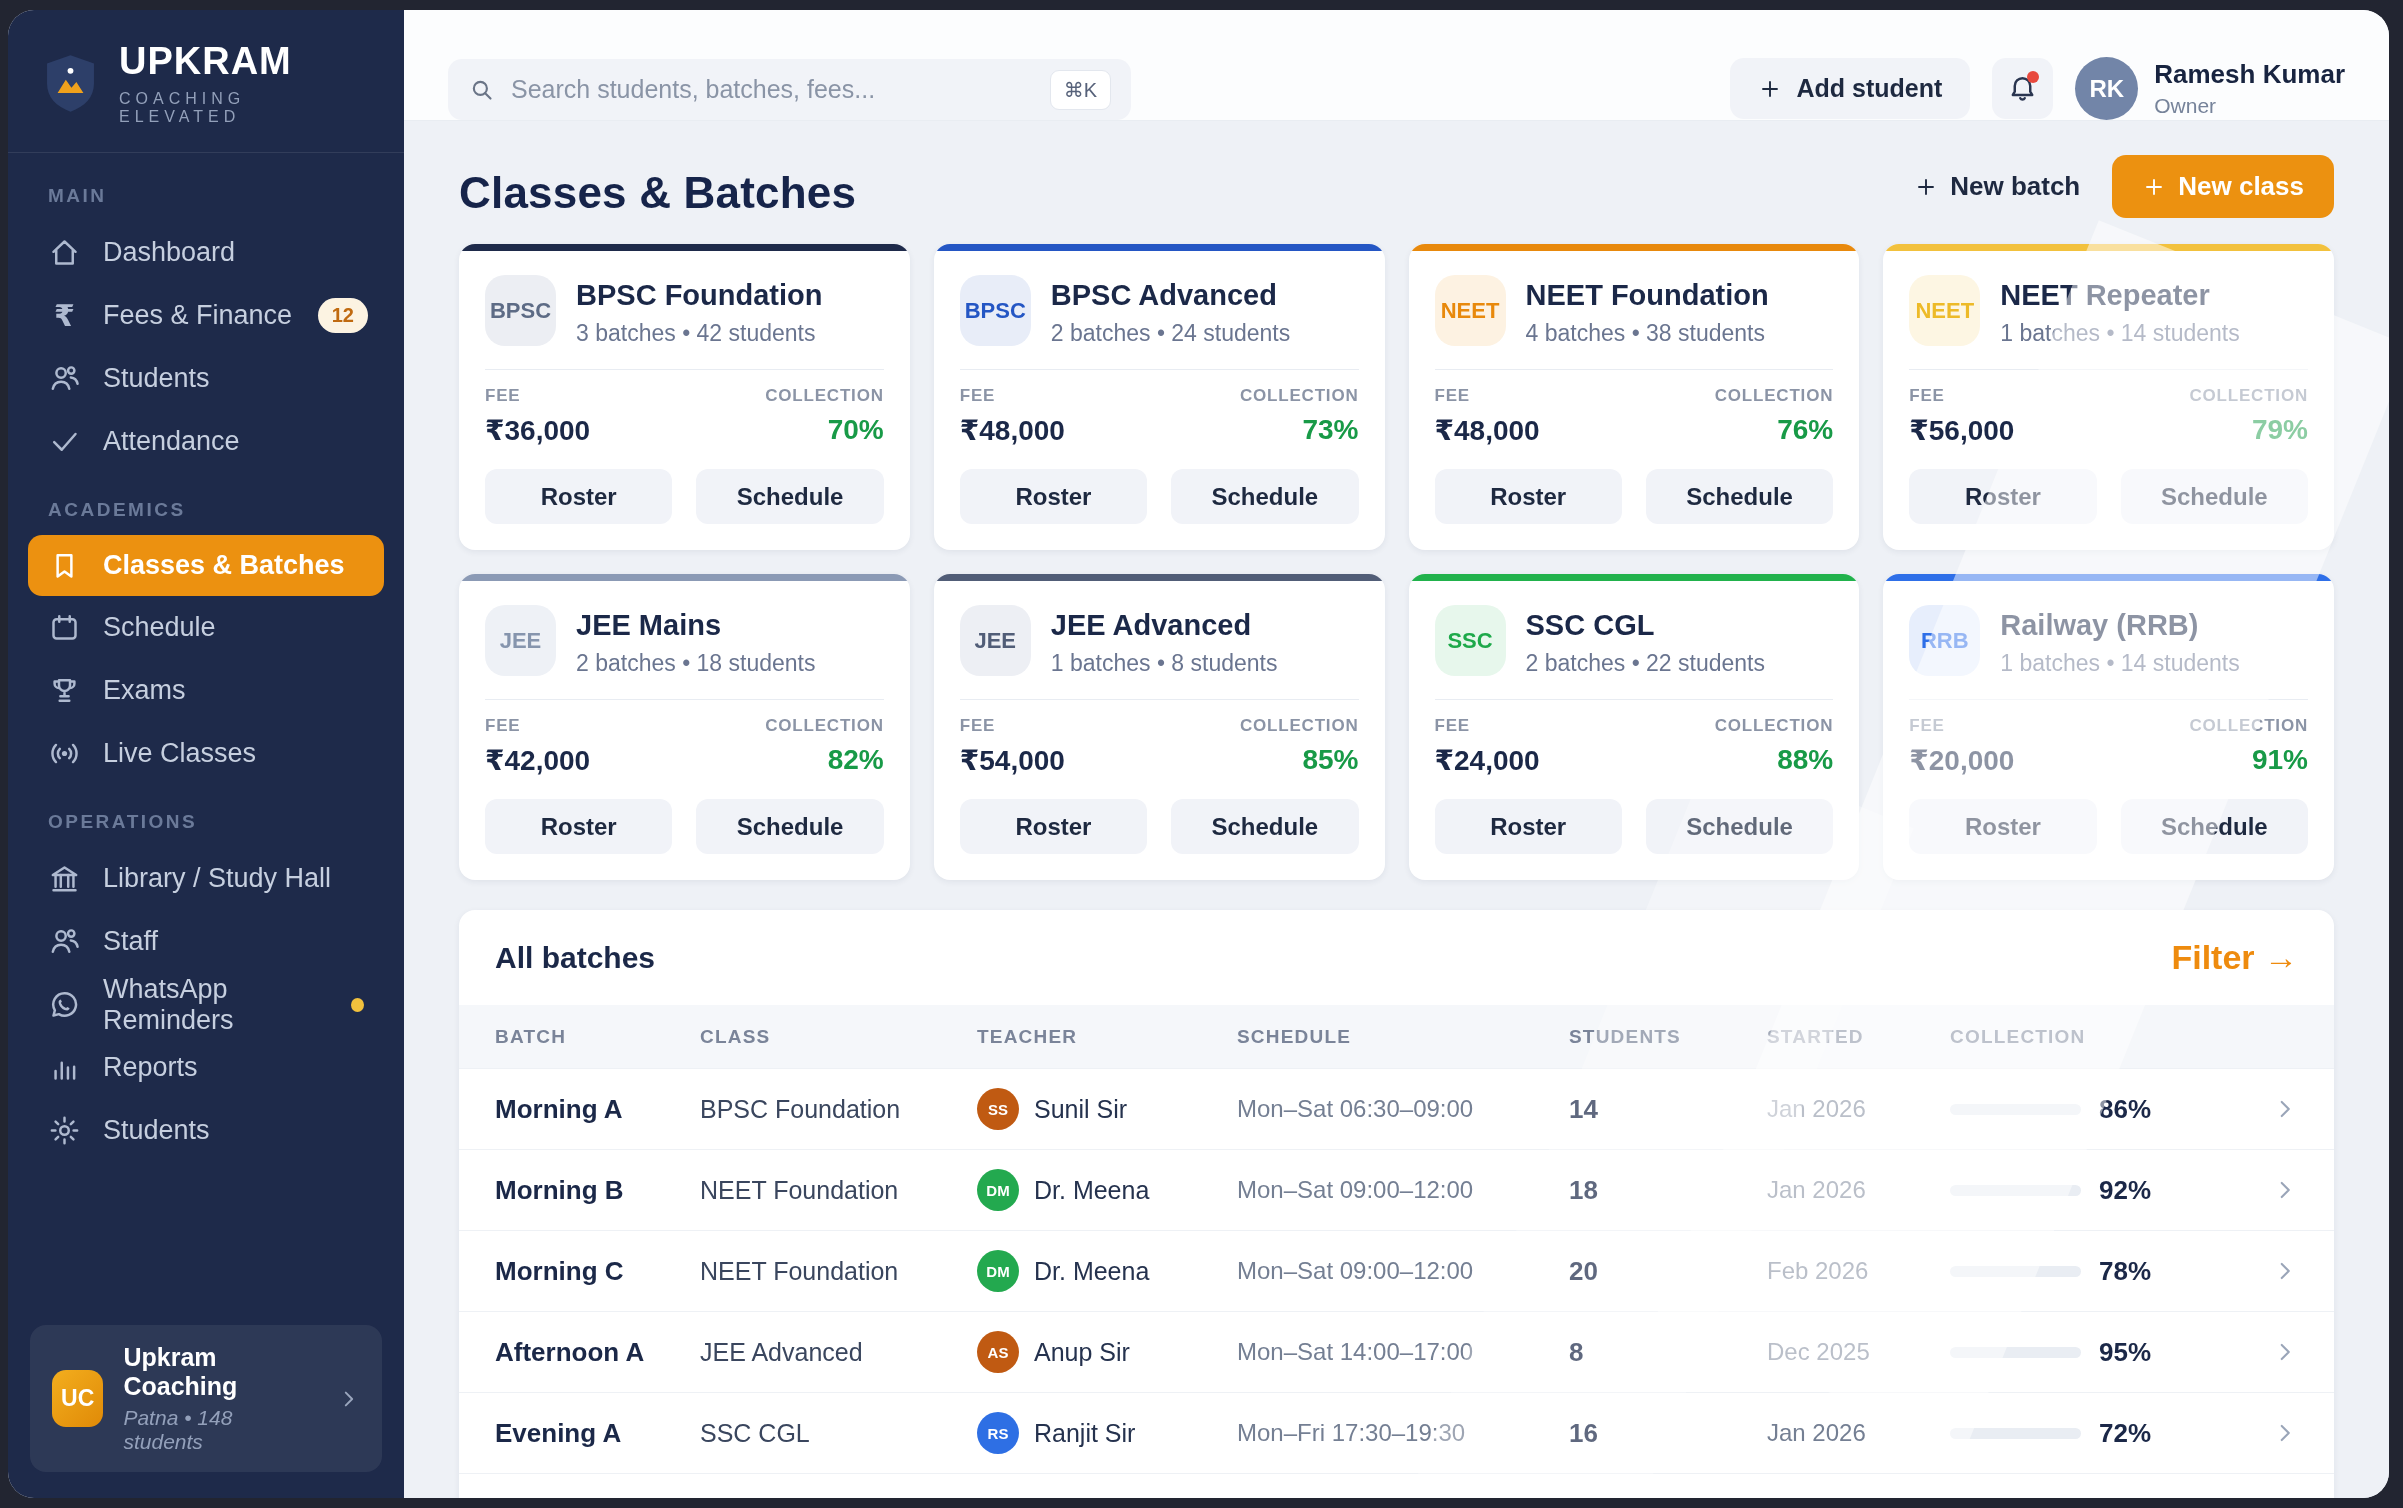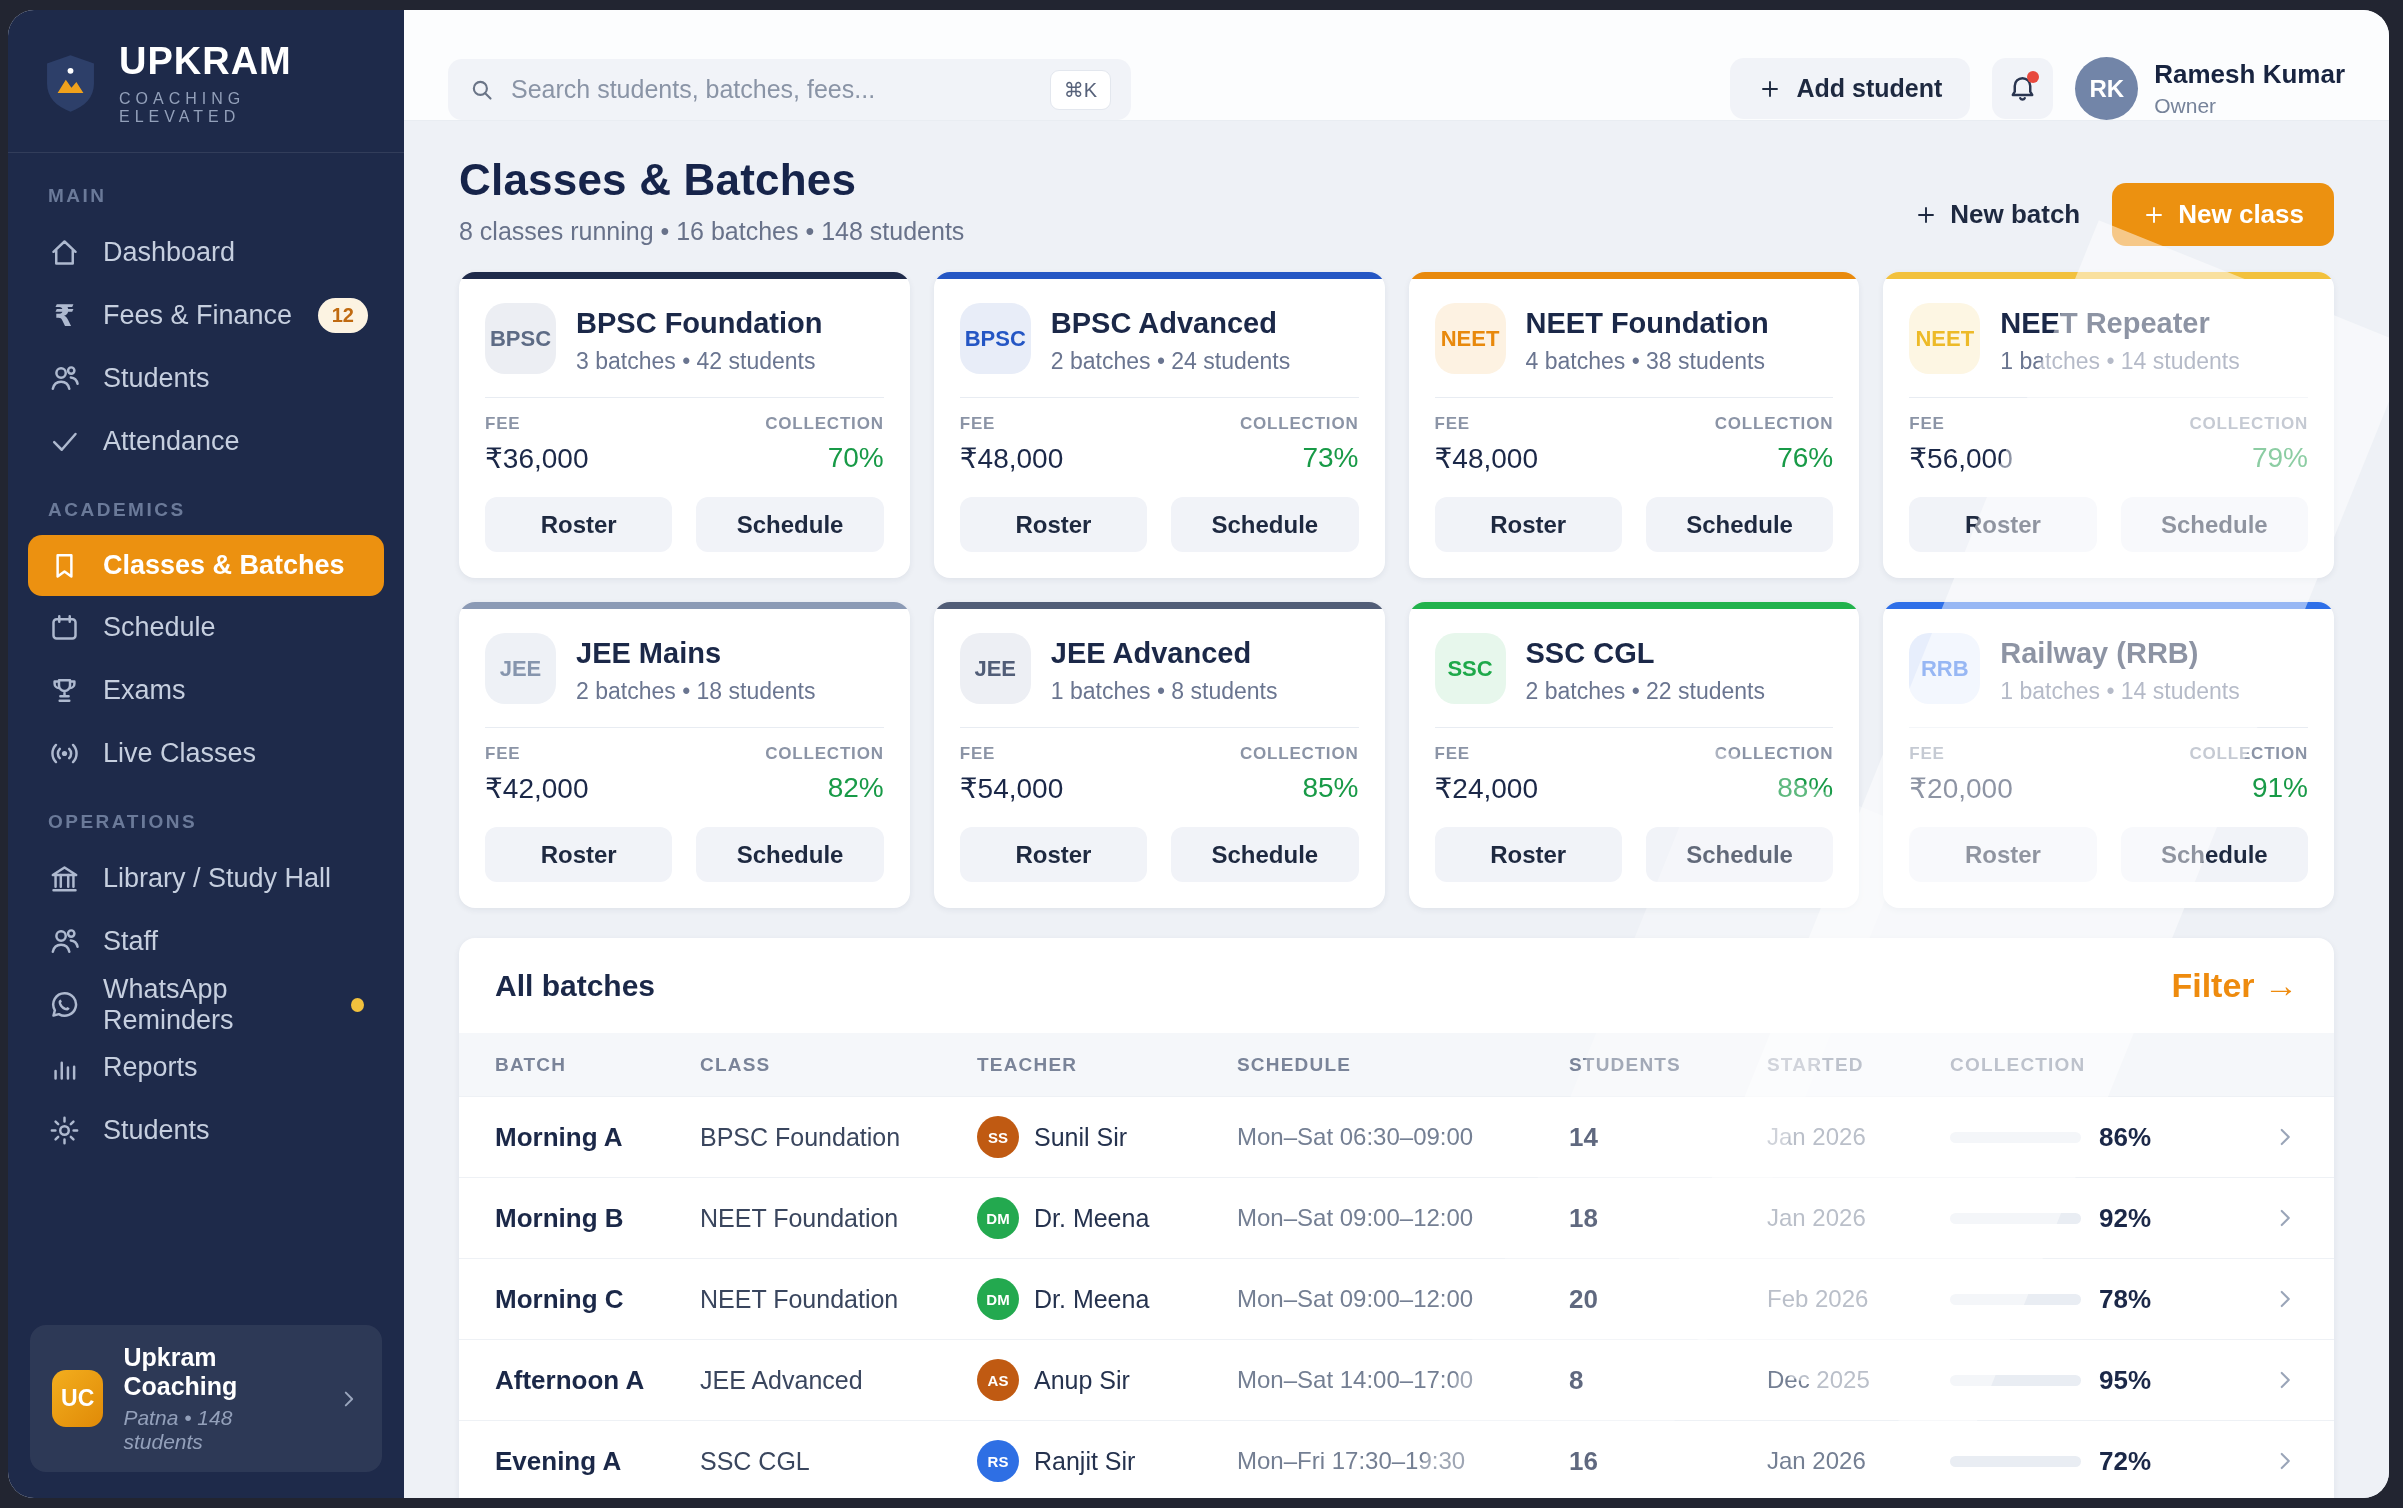--- a/index.html
+++ b/index.html
@@ -70,21 +70,21 @@
   .class-card { background:#fff; border-radius:16px; overflow:hidden; box-shadow:0 2px 6px rgba(24,36,74,.07); cursor:pointer; }
   .card-accent { height:7px; }
   .card-body { padding:24px 26px 26px; }
   .card-top { display:flex; align-items:flex-start; gap:20px; }
   .card-badge { width:71px; height:71px; border-radius:20px; display:flex; align-items:center; justify-content:center; font-size:22px; font-weight:800; flex:0 0 71px; }
   .card-title { font-size:29px; font-weight:800; color:#1b2848; margin-top:4px; }
   .card-meta { font-size:23px; color:#6a7590; margin-top:8px; }
   .card-divider { border-top:1px solid #e8ecf2; margin:22px 0 16px; }
   .fee-row { display:flex; justify-content:space-between; align-items:flex-start; }
   .stat-label { font-size:17px; font-weight:600; letter-spacing:0.8px; color:#8b94a6; }
-  .stat-value { font-size:28px; font-weight:400; color:#1b2848; margin-top:8px; }
+  .stat-value { font-size:28px; font-weight:700; color:#1b2848; margin-top:8px; }
   .stat-right { text-align:right; }
   .stat-pct { color:#189a47; }
   .card-btns { display:grid; grid-template-columns:1fr 1fr; gap:24px; margin-top:22px; }
   .card-btn { height:55px; border:none; border-radius:12px; background:#f1f3f8; font-size:24px; font-weight:600; color:#1e2940; cursor:pointer; font-family:inherit; }
 
   
   .batches-panel { margin-top:30px; background:#fff; border-radius:16px; box-shadow:0 2px 6px rgba(24,36,74,.07); overflow:hidden; }
   .panel-head { display:flex; align-items:center; justify-content:space-between; padding:28px 36px; }
   .panel-title { font-size:30px; font-weight:800; color:#1b2848; }
   .filter-link { font-size:34px; font-weight:700; color:#ee8b0e; background:none; border:none; cursor:pointer; font-family:inherit; }
@@ -332,21 +332,20 @@
       </div>
     </header>
 
     <main class="main">
       <div class="wm wm1"></div>
       <div class="wm wm2"></div>
 
       <div class="page-head">
         <div>
           <h1 class="page-title">Classes &amp; Batches</h1>
-          <div class="page-subtitle">8 classes running • 16 batches • 148 students</div>
         </div>
         <div class="head-actions">
           <button class="new-batch-btn">
             <span class="btn-plus"><svg viewBox="0 0 24 24">
                   <path d="M12 5v14M5 12h14"></path>
                 </svg></span>
             <span>New batch</span>
           </button>
           <button class="new-class-btn">
             <span class="btn-plus"><svg viewBox="0 0 24 24">

